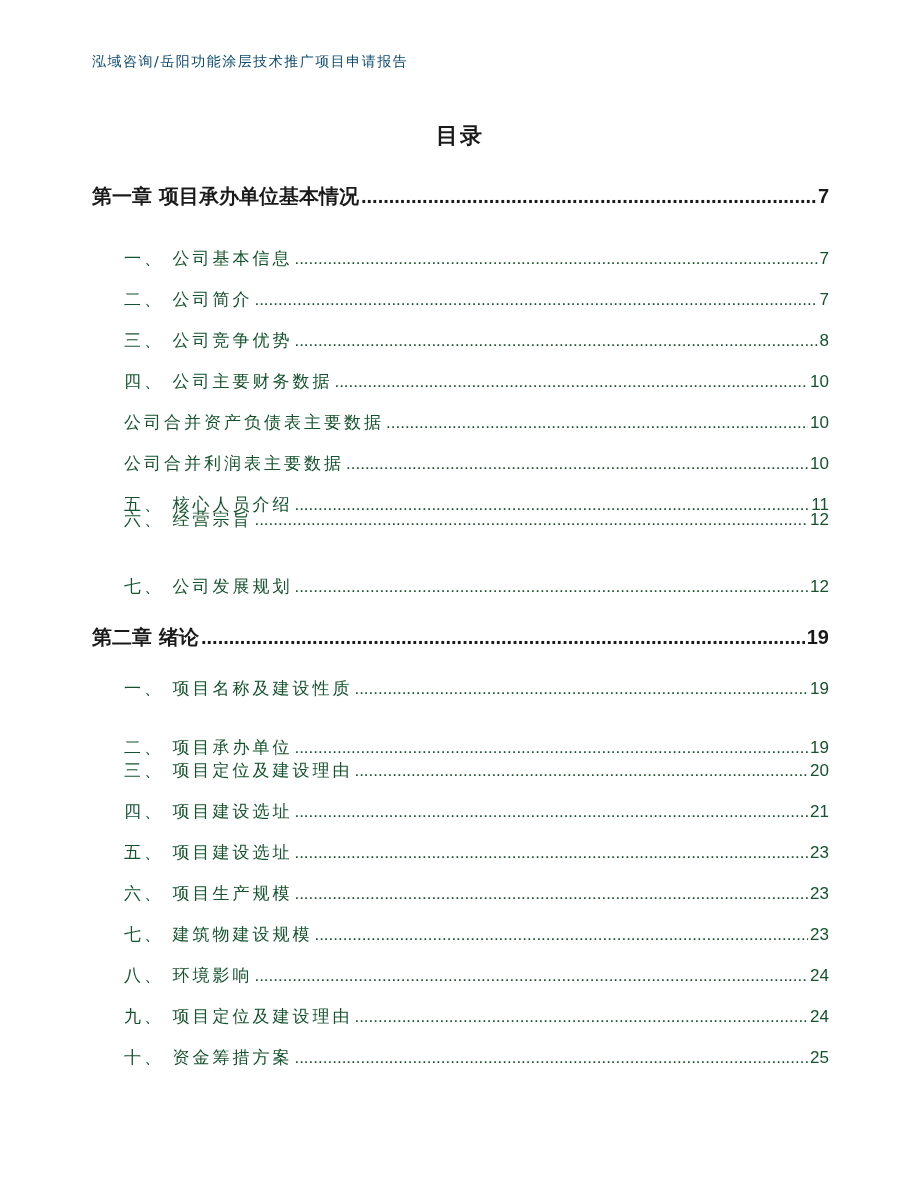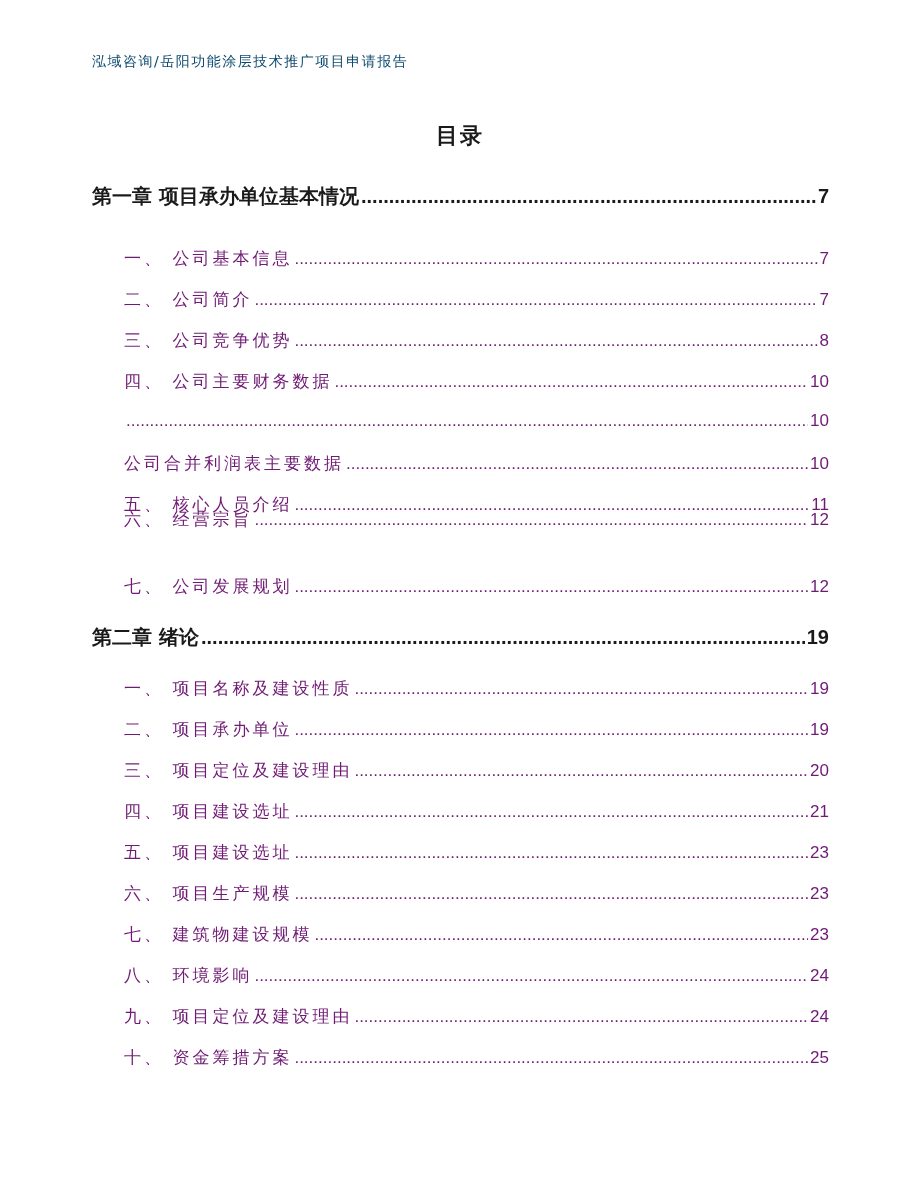--- a/index.html
+++ b/index.html
@@ -15,21 +15,21 @@
   .title {
     position: absolute; left: 0; right: 0; top: 121px; text-align: center;
     font-size: 22px; font-weight: bold; letter-spacing: 2px;
   }
   .toc { position: absolute; left: 92px; width: 737px; top: 0; }
   .toc-row {
     position: absolute; left: 0; right: 0; display: flex; align-items: baseline;
     white-space: nowrap; height: 24px;
   }
   .toc-row.chapter { font-size: 20px; font-weight: bold; }
-  .toc-row.section { font-size: 17px; letter-spacing: 3px; color: #701a75; }
+  .toc-row.section { font-size: 17px; letter-spacing: 3px; color: #14532d; }
   .toc-row .label { flex: 0 0 auto; }
   .toc-row .dots {
     flex: 1 1 auto; overflow: hidden; margin: 0 2px;
     letter-spacing: 0; font-family: "Liberation Sans", sans-serif;
   }
   .toc-row .dots::after {
     content: "................................................................................................................................................................................................................................";
   }
   .toc-row .page {
     flex: 0 0 auto; font-family: "Liberation Sans", sans-serif; letter-spacing: 0;
@@ -64,20 +64,21 @@
       <span class="label">三、 公司竞争优势</span>
       <span class="dots"></span>
       <span class="page">8</span>
     </div>
     <div class="toc-row section" style="padding-left: 32px; top: 370px;">
       <span class="label">四、 公司主要财务数据</span>
       <span class="dots"></span>
       <span class="page">10</span>
     </div>
     <div class="toc-row section" style="padding-left: 32px; top: 411px;">
+      <span class="label">公司合并资产负债表主要数据</span>
       <span class="dots"></span>
       <span class="page">10</span>
     </div>
     <div class="toc-row section" style="padding-left: 32px; top: 452px;">
       <span class="label">公司合并利润表主要数据</span>
       <span class="dots"></span>
       <span class="page">10</span>
     </div>
     <div class="toc-row section" style="padding-left: 32px; top: 493px;">
       <span class="label">五、 核心人员介绍</span>
@@ -97,21 +98,21 @@
     <div class="toc-row chapter" style="top: 624px;">
       <span class="label">第二章 绪论</span>
       <span class="dots"></span>
       <span class="page">19</span>
     </div>
     <div class="toc-row section" style="padding-left: 32px; top: 677px;">
       <span class="label">一、 项目名称及建设性质</span>
       <span class="dots"></span>
       <span class="page">19</span>
     </div>
-    <div class="toc-row section" style="padding-left: 32px; top: 718px;">
+    <div class="toc-row section" style="padding-left: 32px; top: 736px;">
       <span class="label">二、 项目承办单位</span>
       <span class="dots"></span>
       <span class="page">19</span>
     </div>
     <div class="toc-row section" style="padding-left: 32px; top: 759px;">
       <span class="label">三、 项目定位及建设理由</span>
       <span class="dots"></span>
       <span class="page">20</span>
     </div>
     <div class="toc-row section" style="padding-left: 32px; top: 800px;">

